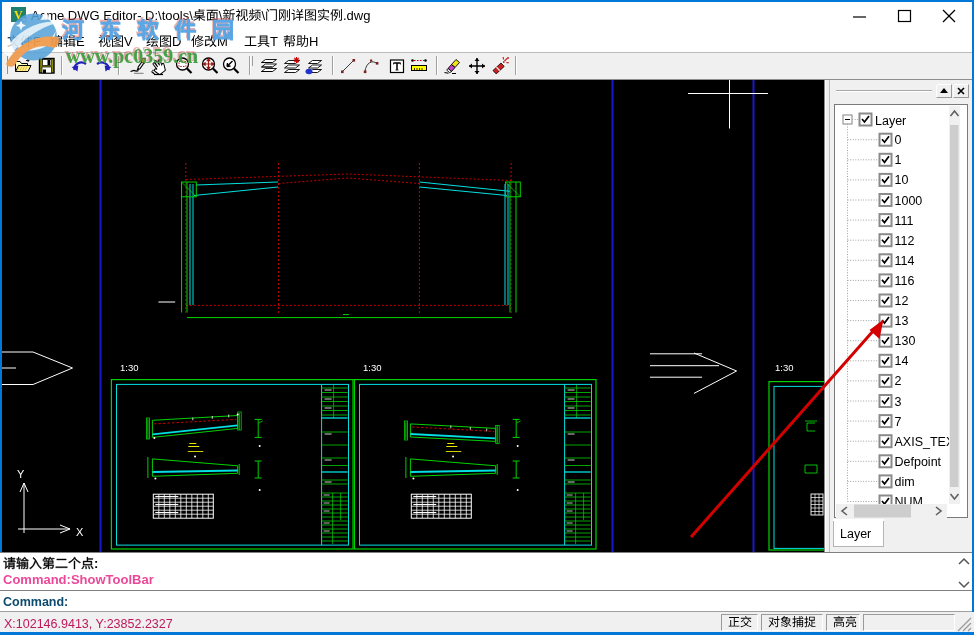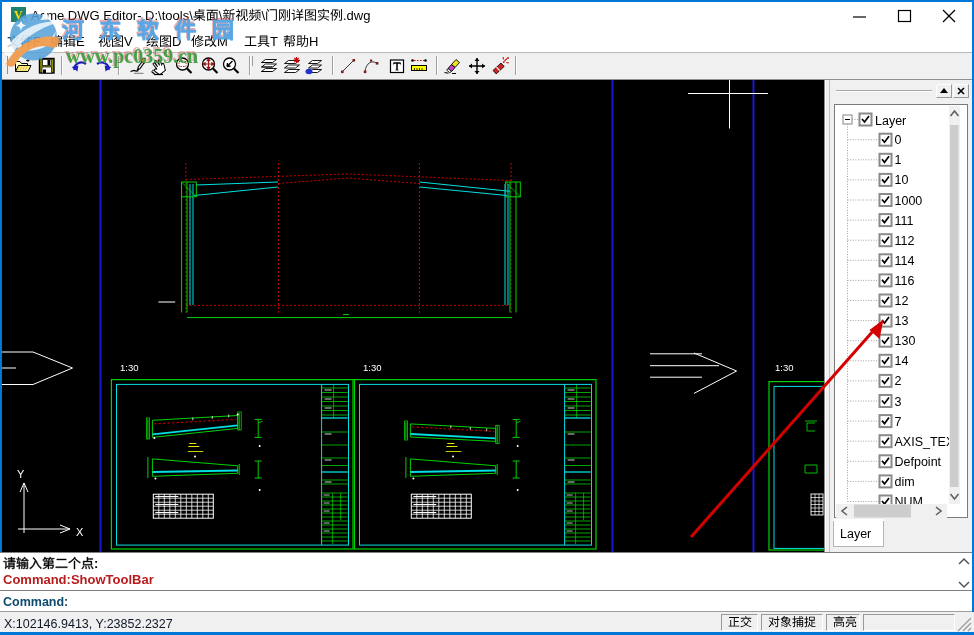--- a/index.html
+++ b/index.html
@@ -552,29 +552,29 @@
 <svg style="position:absolute;left:3px;top:557px;overflow:visible" width="99" height="19">
       <path transform="translate(0.0,11.0) scale(0.0130,-0.0130)" d="M107 772C159 725 225 659 256 617L307 670C276 711 208 773 155 818ZM42 526V454H192V88C192 44 162 14 144 2C157 -13 177 -44 184 -62C198 -41 224 -20 393 110C385 125 373 154 368 174L264 96V526ZM494 212H808V130H494ZM494 265V342H808V265ZM614 840V762H382V704H614V640H407V585H614V516H352V458H960V516H688V585H899V640H688V704H929V762H688V840ZM424 400V-79H494V75H808V5C808 -7 803 -11 790 -12C776 -13 728 -13 677 -11C687 -29 696 -57 699 -76C770 -76 816 -76 843 -64C872 -53 880 -33 880 4V400Z" fill="#000000" stroke="#000000" stroke-width="30"></path>
       <path transform="translate(13.0,11.0) scale(0.0130,-0.0130)" d="M734 447V85H793V447ZM861 484V5C861 -6 857 -9 846 -10C833 -10 793 -10 747 -9C757 -27 765 -54 767 -71C826 -71 866 -70 890 -60C915 -49 922 -31 922 5V484ZM71 330C79 338 108 344 140 344H219V206C152 190 90 176 42 167L59 96L219 137V-79H285V154L368 176L362 239L285 221V344H365V413H285V565H219V413H132C158 483 183 566 203 652H367V720H217C225 756 231 792 236 827L166 839C162 800 157 759 150 720H47V652H137C119 569 100 501 91 475C77 430 65 398 48 393C56 376 67 344 71 330ZM659 843C593 738 469 639 348 583C366 568 386 545 397 527C424 541 451 557 477 574V532H847V581C872 566 899 551 926 537C935 557 956 581 974 596C869 641 774 698 698 783L720 816ZM506 594C562 635 615 683 659 734C710 678 765 633 826 594ZM614 406V327H477V406ZM415 466V-76H477V130H614V-1C614 -10 612 -12 604 -13C594 -13 568 -13 537 -12C546 -30 554 -57 556 -74C599 -74 630 -74 651 -63C672 -52 677 -33 677 -1V466ZM477 269H614V187H477Z" fill="#000000" stroke="#000000" stroke-width="30"></path>
       <path transform="translate(26.0,11.0) scale(0.0130,-0.0130)" d="M295 755C361 709 412 653 456 591C391 306 266 103 41 -13C61 -27 96 -58 110 -73C313 45 441 229 517 491C627 289 698 58 927 -70C931 -46 951 -6 964 15C631 214 661 590 341 819Z" fill="#000000" stroke="#000000" stroke-width="30"></path>
       <path transform="translate(39.0,11.0) scale(0.0130,-0.0130)" d="M168 401C160 329 145 240 131 180H398C315 93 188 17 70 -22C87 -36 108 -63 119 -81C238 -34 369 51 457 151V-80H531V180H821C811 89 800 50 786 36C778 29 768 28 750 28C732 27 685 28 636 33C647 14 656 -15 657 -36C709 -39 758 -39 783 -37C812 -35 830 -29 847 -12C873 13 886 74 900 214C901 224 902 244 902 244H531V337H868V558H131V494H457V401ZM231 337H457V244H217ZM531 494H795V401H531ZM212 845C177 749 117 658 46 598C65 589 95 572 109 561C147 597 184 643 216 696H271C292 656 312 607 321 575L387 599C380 624 364 662 346 696H507V754H249C261 778 272 803 281 828ZM598 845C572 753 525 665 464 607C483 598 515 579 530 568C561 602 591 646 617 696H685C718 657 749 607 763 574L828 602C816 628 793 664 767 696H947V754H644C654 778 663 803 670 828Z" fill="#000000" stroke="#000000" stroke-width="30"></path>
       <path transform="translate(52.0,11.0) scale(0.0130,-0.0130)" d="M141 697V616H860V697ZM57 104V20H945V104Z" fill="#000000" stroke="#000000" stroke-width="30"></path>
       <path transform="translate(65.0,11.0) scale(0.0130,-0.0130)" d="M460 546V-79H538V546ZM506 841C406 674 224 528 35 446C56 428 78 399 91 377C245 452 393 568 501 706C634 550 766 454 914 376C926 400 949 428 969 444C815 519 673 613 545 766L573 810Z" fill="#000000" stroke="#000000" stroke-width="30"></path>
       <path transform="translate(78.0,11.0) scale(0.0130,-0.0130)" d="M237 465H760V286H237ZM340 128C353 63 361 -21 361 -71L437 -61C436 -13 426 70 411 134ZM547 127C576 65 606 -19 617 -69L690 -50C678 0 646 81 615 142ZM751 135C801 72 857 -17 880 -72L951 -42C926 13 868 98 818 161ZM177 155C146 81 95 0 42 -46L110 -79C165 -26 216 58 248 136ZM166 536V216H835V536H530V663H910V734H530V840H455V536Z" fill="#000000" stroke="#000000" stroke-width="30"></path>
       <text x="91.0" y="11.0" font-family="Liberation Sans" font-size="13px" font-weight="bold" fill="#000000" xml:space="preserve">:</text>
     </svg>
-<div class="abs" style="left:3px;top:572px;font-size:13px;font-weight:bold;color:#b91c1c">Command:ShowToolBar</div>
+<div class="abs" style="left:3px;top:572px;font-size:13px;font-weight:bold;color:#ec4899">Command:ShowToolBar</div>
 <svg class="abs" style="left:956px;top:556px" width="16" height="34">
 <path d="M3,8 l5,-5 l5,5" stroke="#555" stroke-width="1.5" fill="none"></path>
 <path d="M3,26 l5,5 l5,-5" stroke="#555" stroke-width="1.5" fill="none"></path>
 </svg>
 <div class="abs" style="left:0;top:590px;width:972px;height:22px;background:#fff;border-top:1px solid #7f7f7f;border-bottom:1px solid #a0a0a0"></div>
 <div class="abs" style="left:3px;top:594.5px;font-size:12.5px;font-weight:bold;color:#0c4a6e">Command:</div>
 <div class="abs" style="left:0;top:612px;width:974px;height:20px;background:#f0f0f0"></div>
-<div class="abs" style="left:4px;top:616.5px;font-size:12.5px;color:#0f172a">X:102146.9413, Y:23852.2327</div>
+<div class="abs" style="left:4px;top:616.5px;font-size:12.5px;color:#be185d">X:102146.9413, Y:23852.2327</div>
 <div class="abs" style="left:721px;top:613.5px;width:37px;height:17px;border:1px solid;border-color:#9a9a9a #fff #fff #9a9a9a"></div>
 <svg style="position:absolute;left:728px;top:615.5px;overflow:visible" width="28" height="18">
       <path transform="translate(0.0,10.2) scale(0.0120,-0.0120)" d="M188 510V38H52V-35H950V38H565V353H878V426H565V693H917V767H90V693H486V38H265V510Z" fill="#000000"></path>
       <path transform="translate(12.0,10.2) scale(0.0120,-0.0120)" d="M318 597C258 521 159 442 70 392C87 380 115 351 129 336C216 393 322 483 391 569ZM618 555C711 491 822 396 873 332L936 382C881 445 768 536 677 598ZM352 422 285 401C325 303 379 220 448 152C343 72 208 20 47 -14C61 -31 85 -64 93 -82C254 -42 393 16 503 102C609 16 744 -42 910 -74C920 -53 941 -22 958 -5C797 21 663 74 559 151C630 220 686 303 727 406L652 427C618 335 568 260 503 199C437 261 387 336 352 422ZM418 825C443 787 470 737 485 701H67V628H931V701H517L562 719C549 754 516 809 489 849Z" fill="#000000"></path>
     </svg>
 <div class="abs" style="left:761px;top:613.5px;width:62px;height:17px;border:1px solid;border-color:#9a9a9a #fff #fff #9a9a9a"></div>
 <svg style="position:absolute;left:768px;top:615.5px;overflow:visible" width="52" height="18">
       <path transform="translate(0.0,10.2) scale(0.0120,-0.0120)" d="M502 394C549 323 594 228 610 168L676 201C660 261 612 353 563 422ZM91 453C152 398 217 333 275 267C215 139 136 42 45 -17C63 -32 86 -60 98 -78C190 -12 268 80 329 203C374 147 411 94 435 49L495 104C466 156 419 218 364 281C410 396 443 533 460 695L411 709L398 706H70V635H378C363 527 339 430 307 344C254 399 198 453 144 500ZM765 840V599H482V527H765V22C765 4 758 -1 741 -2C724 -2 668 -3 605 0C615 -23 626 -58 630 -79C715 -79 766 -77 796 -64C827 -51 839 -28 839 22V527H959V599H839V840Z" fill="#000000"></path>
       <path transform="translate(12.0,10.2) scale(0.0120,-0.0120)" d="M341 844C286 762 185 663 52 590C68 580 91 555 102 538C122 550 141 562 160 575V411H328C253 365 163 332 65 310C77 296 96 268 103 254C202 282 294 319 373 370C398 353 421 336 441 318C357 259 213 203 98 177C112 164 130 140 140 124C251 154 389 214 479 280C495 262 509 244 520 226C418 143 234 66 84 30C99 17 119 -9 129 -27C266 13 434 88 546 173C573 101 560 39 520 13C500 -1 476 -3 450 -3C427 -3 391 -3 355 1C366 -18 374 -48 375 -68C408 -69 439 -70 463 -70C505 -70 534 -64 569 -40C636 2 654 104 605 211L660 237C703 143 785 30 903 -29C913 -8 936 21 953 36C840 83 761 181 719 268C769 294 819 323 861 351L801 396C744 354 653 299 578 261C544 313 494 364 425 407L430 411H849V636H582C611 669 640 708 660 743L609 777L597 773H377C393 791 407 810 420 828ZM324 713H554C536 686 514 658 492 636H241C271 661 299 687 324 713ZM231 578H495C472 537 442 501 407 470H231ZM566 578H775V470H492C521 502 545 538 566 578Z" fill="#000000"></path>
       <path transform="translate(24.0,10.2) scale(0.0120,-0.0120)" d="M733 783C783 756 851 717 888 691H691V840H621V691H373V622H621V525H400V-78H469V127H621V-70H691V127H856V-3C856 -15 853 -19 841 -19C828 -20 790 -20 746 -19C754 -36 762 -62 765 -79C827 -80 869 -79 894 -69C919 -58 927 -40 927 -3V525H691V622H948V691H897L931 741C893 765 821 804 769 830ZM856 457V358H691V457ZM621 457V358H469V457ZM469 294H621V191H469ZM856 294V191H691V294ZM181 840V639H42V568H181V350C124 334 71 319 28 308L44 235L181 276V7C181 -8 175 -12 162 -12C149 -13 108 -13 62 -12C72 -32 82 -62 85 -80C151 -80 192 -78 218 -67C244 -55 253 -35 253 7V299L376 337L366 404L253 371V568H365V639H253V840Z" fill="#000000"></path>

